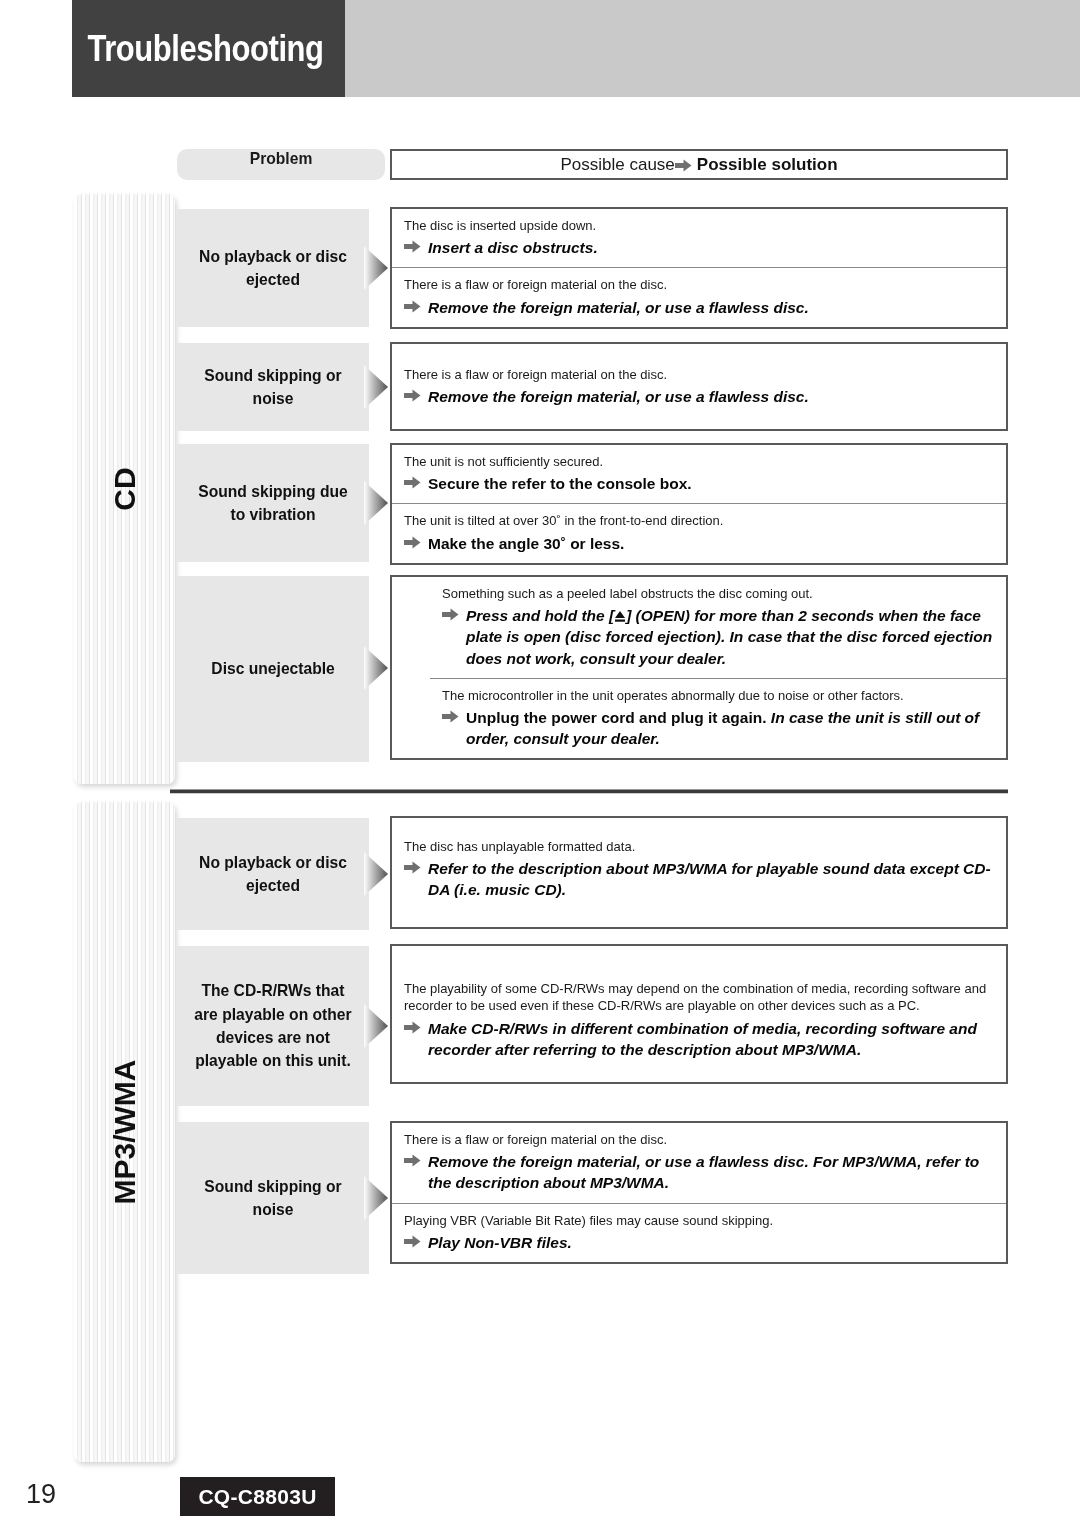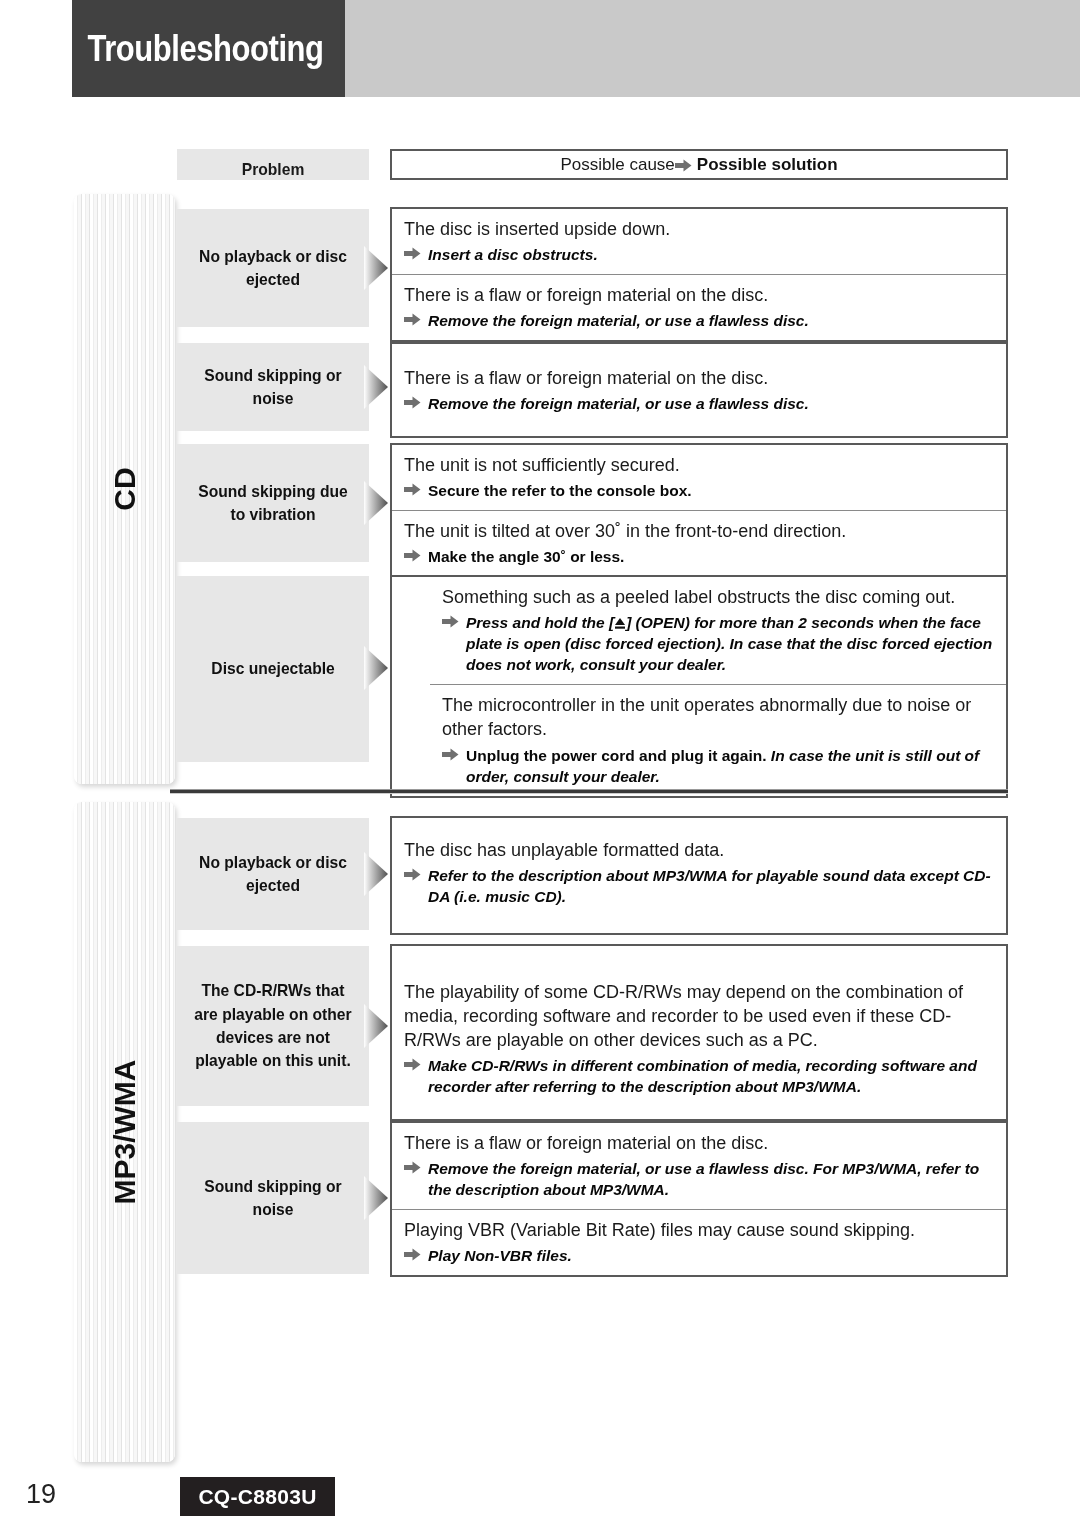--- a/index.html
+++ b/index.html
@@ -64,23 +64,23 @@
   }
   #tab-cd   { top: 194px; height: 590px; }
   #tab-mp3  { top: 802px; height: 660px; }
 
   
   .table-area { position: absolute; left: 0; top: 0; width: 1080px; height: 1526px; }
 
   
   .col-head-problem {
     position: absolute;
-    left: 177px; top: 149px; width: 192px; height: 31px;
+    left: 177px; top: 149px; width: 208px; height: 31px;
     background: #e7e7e7;
-    display: flex; align-items: flex-end; justify-content: center;
+    display: flex; align-items: flex-start; justify-content: center; border-radius: 10px;
   }
   .col-head-problem span {
     font-size: 17px; font-weight: bold; color: #1a1a1a;
     transform: scaleX(0.92);
   }
   .col-head-cause {
     position: absolute;
     left: 390px; top: 149px; width: 618px; height: 31px;
     border: 2px solid #595959;
     background: #ffffff;
@@ -121,21 +121,21 @@
   .answer-box {
     position: absolute;
     left: 390px; width: 618px;
     border: 2px solid #595959;
     background: #ffffff;
   }
   .answer-part { padding: 8px 12px 9px 12px; }
   .answer-part + .answer-part { border-top: 1px solid #8a8a8a; }
 
   .cause-line {
-    font-size: 18px; color: #1a1a1a; line-height: 1.34;
+    font-size: 13px; color: #1a1a1a; line-height: 1.34;
     margin-bottom: 3px;
   }
   .sol-line {
     font-size: 15.5px; color: #080808; line-height: 1.36;
     font-weight: bold; font-style: italic;
     padding-left: 24px; position: relative;
   }
   .sol-line.upright { font-style: normal; }
   .sol-arrow {
     position: absolute; left: 0; top: 3px;

